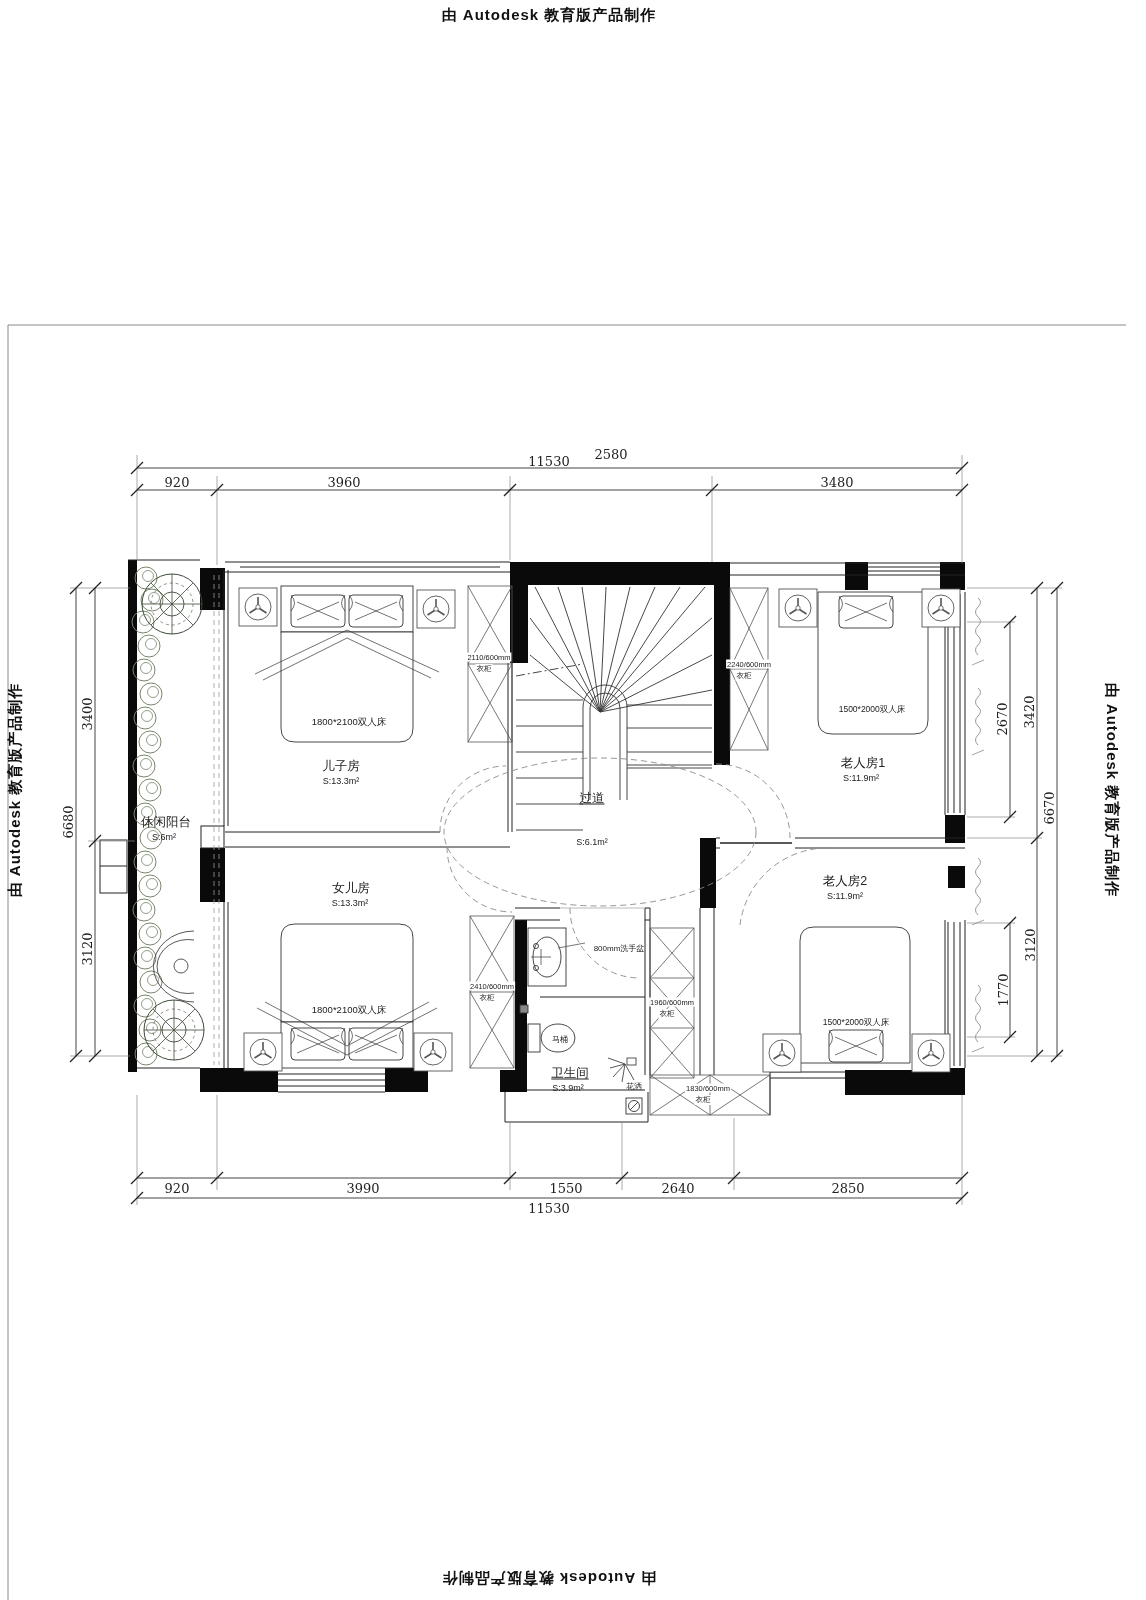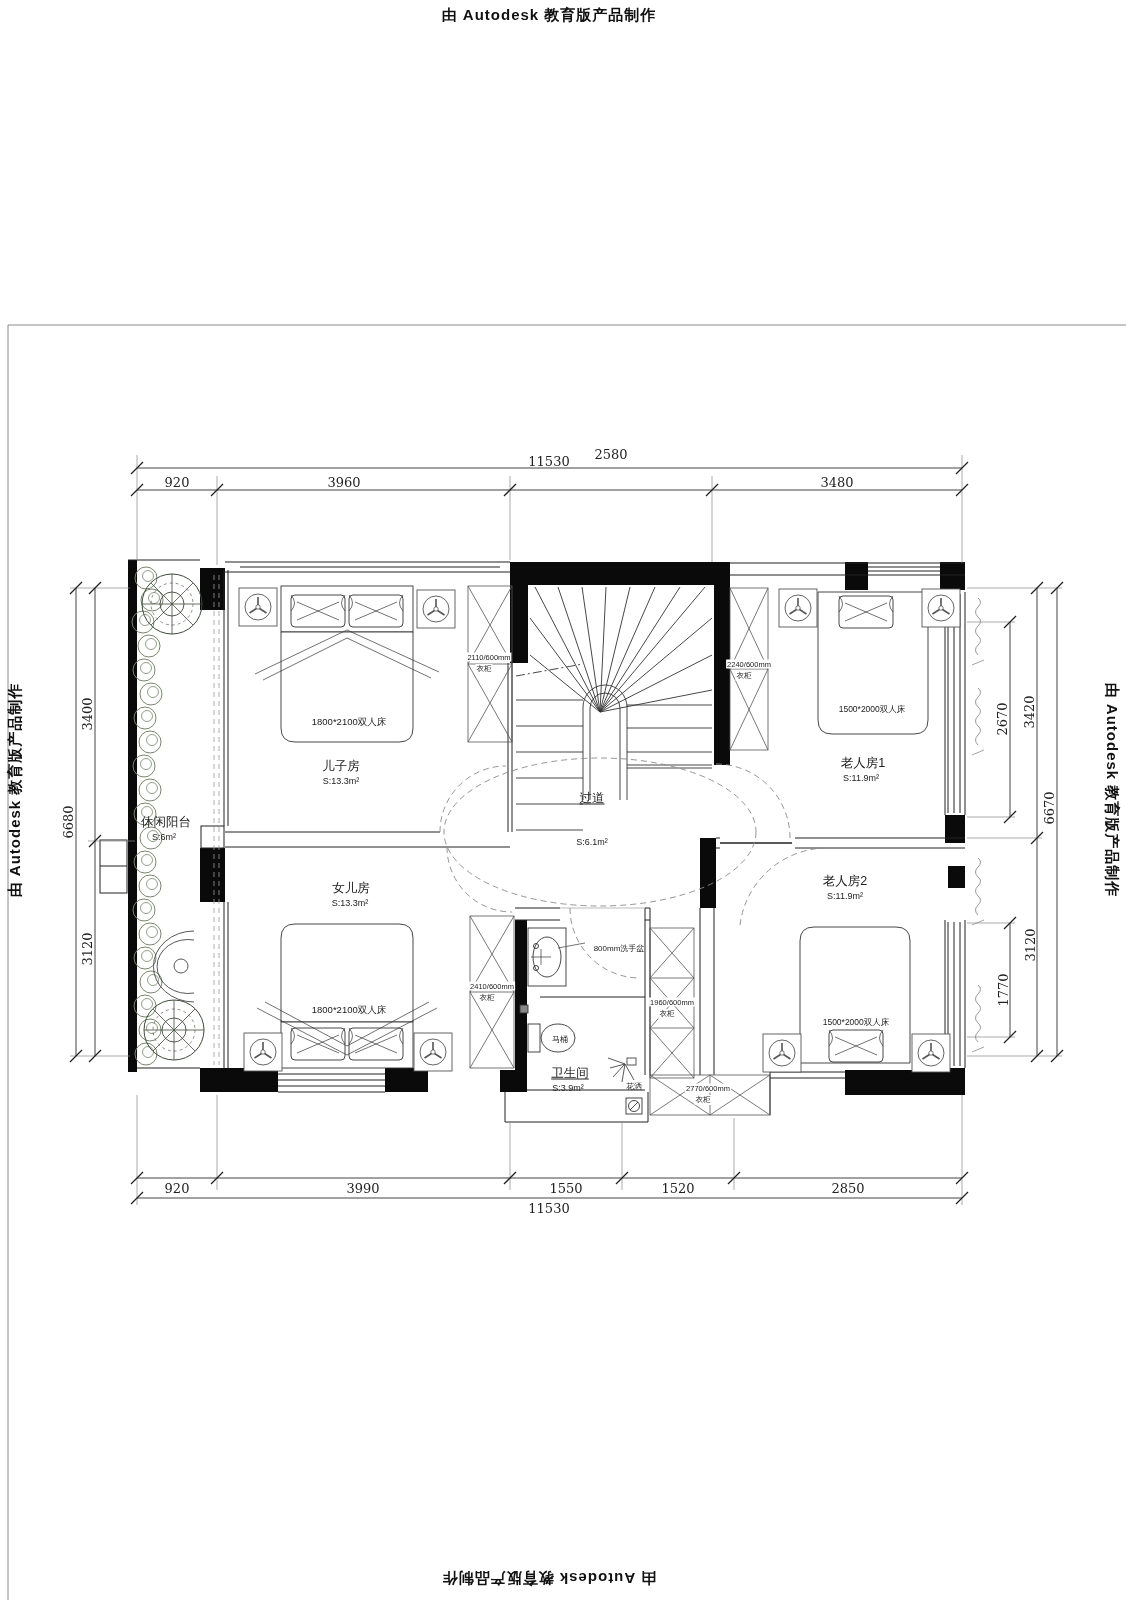--- a/index.html
+++ b/index.html
@@ -302,21 +302,21 @@
 
 <div class="lbl dim" style="left:549px;top:461px">11530</div>
 <div class="lbl dim" style="left:177px;top:482px">920</div>
 <div class="lbl dim" style="left:344px;top:482px">3960</div>
 <div class="lbl dim" style="left:611px;top:454px">2580</div>
 <div class="lbl dim" style="left:837px;top:482px">3480</div>
 
 <div class="lbl dim" style="left:177px;top:1188px">920</div>
 <div class="lbl dim" style="left:363px;top:1188px">3990</div>
 <div class="lbl dim" style="left:566px;top:1188px">1550</div>
-<div class="lbl dim" style="left:678px;top:1188px">1520</div>
+<div class="lbl dim" style="left:678px;top:1188px">2640</div>
 <div class="lbl dim" style="left:848px;top:1188px">2850</div>
 <div class="lbl dim" style="left:549px;top:1208px">11530</div>
 
 <div class="lbl dim rotm90" style="left:87px;top:714px">3400</div>
 <div class="lbl dim rotm90" style="left:68px;top:822px">6680</div>
 <div class="lbl dim rotm90" style="left:87px;top:949px">3120</div>
 
 <div class="lbl dim rotm90" style="left:1002px;top:719px">2670</div>
 <div class="lbl dim rotm90" style="left:1029px;top:712px">3420</div>
 <div class="lbl dim rotm90" style="left:1049px;top:808px">6670</div>
@@ -352,16 +352,16 @@
 <div class="lbl bed" style="left:856px;top:991px;font-size:8.5px">1500*2000双人床</div>
 
 <div class="lbl room u" style="left:570px;top:1073px">卫生间</div>
 <div class="lbl area" style="left:568px;top:1088px">S:3.9m²</div>
 <div class="lbl small" style="left:619px;top:948px">800mm洗手盆</div>
 <div class="lbl small" style="left:560px;top:1039px">马桶</div>
 <div class="lbl small" style="left:634px;top:1086px">花洒</div>
 
 <div class="lbl tiny" style="left:672px;top:1002px">1960/600mm</div>
 <div class="lbl tiny" style="left:667px;top:1014px">衣柜</div>
-<div class="lbl tiny" style="left:708px;top:1088px">2770/600mm</div>
+<div class="lbl tiny" style="left:708px;top:1088px">1830/600mm</div>
 <div class="lbl tiny" style="left:703px;top:1100px">衣柜</div>
 
 </div>
 
 </body></html>

